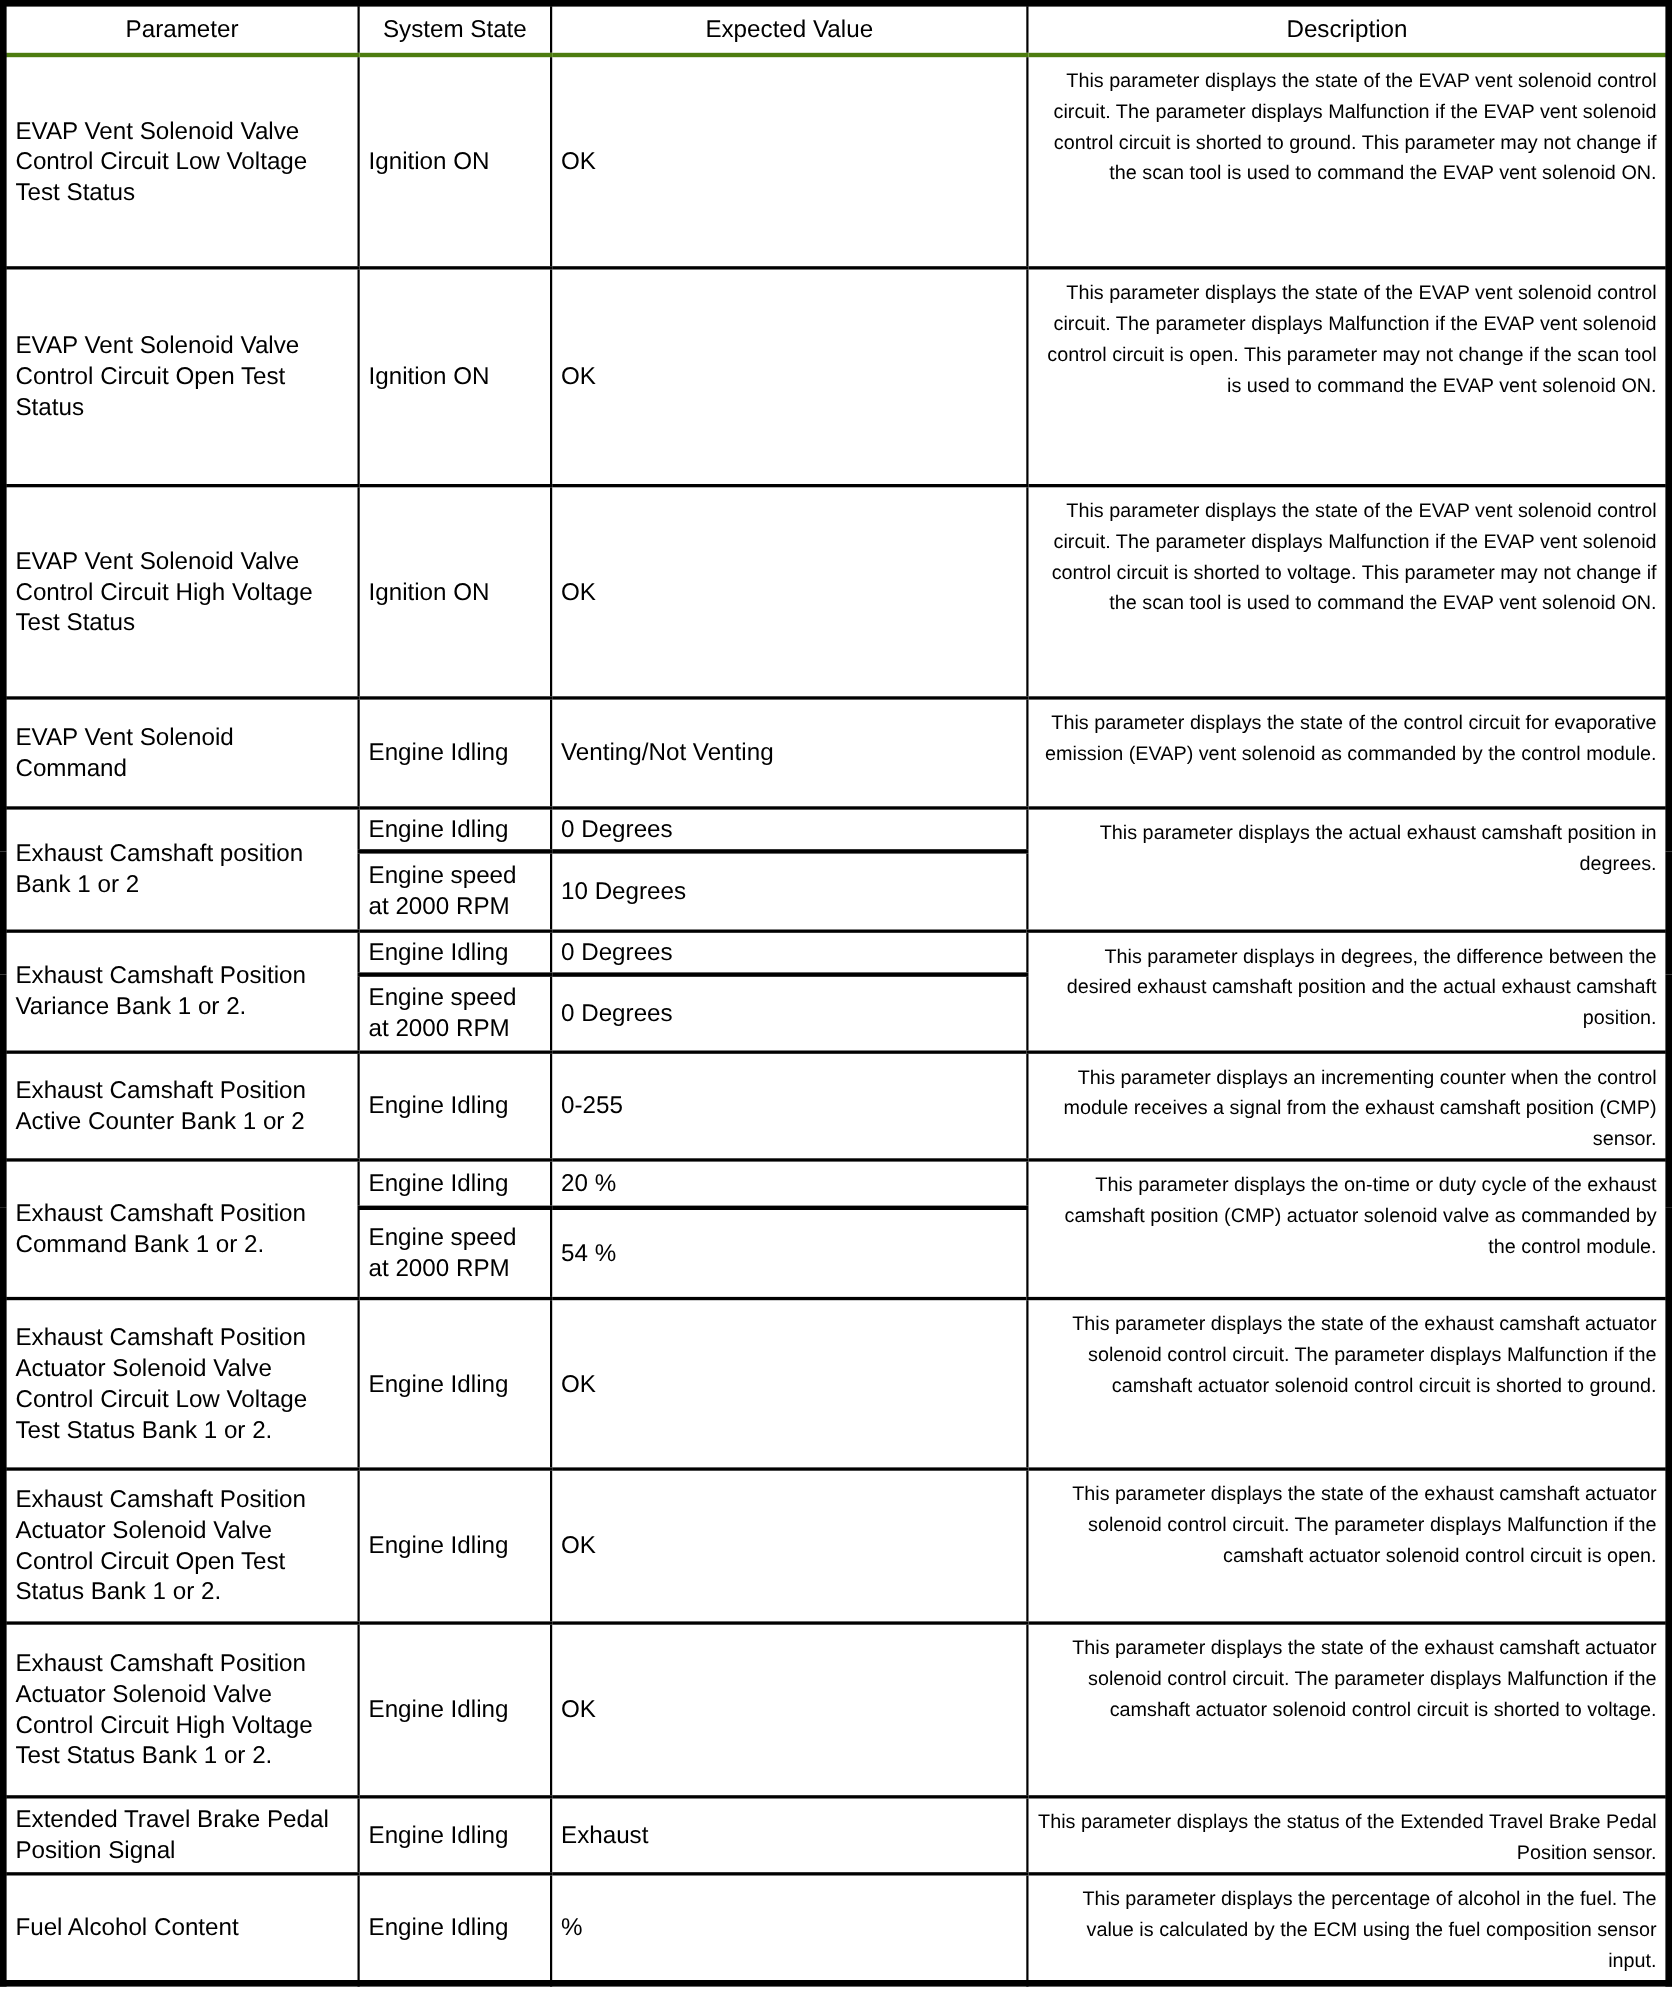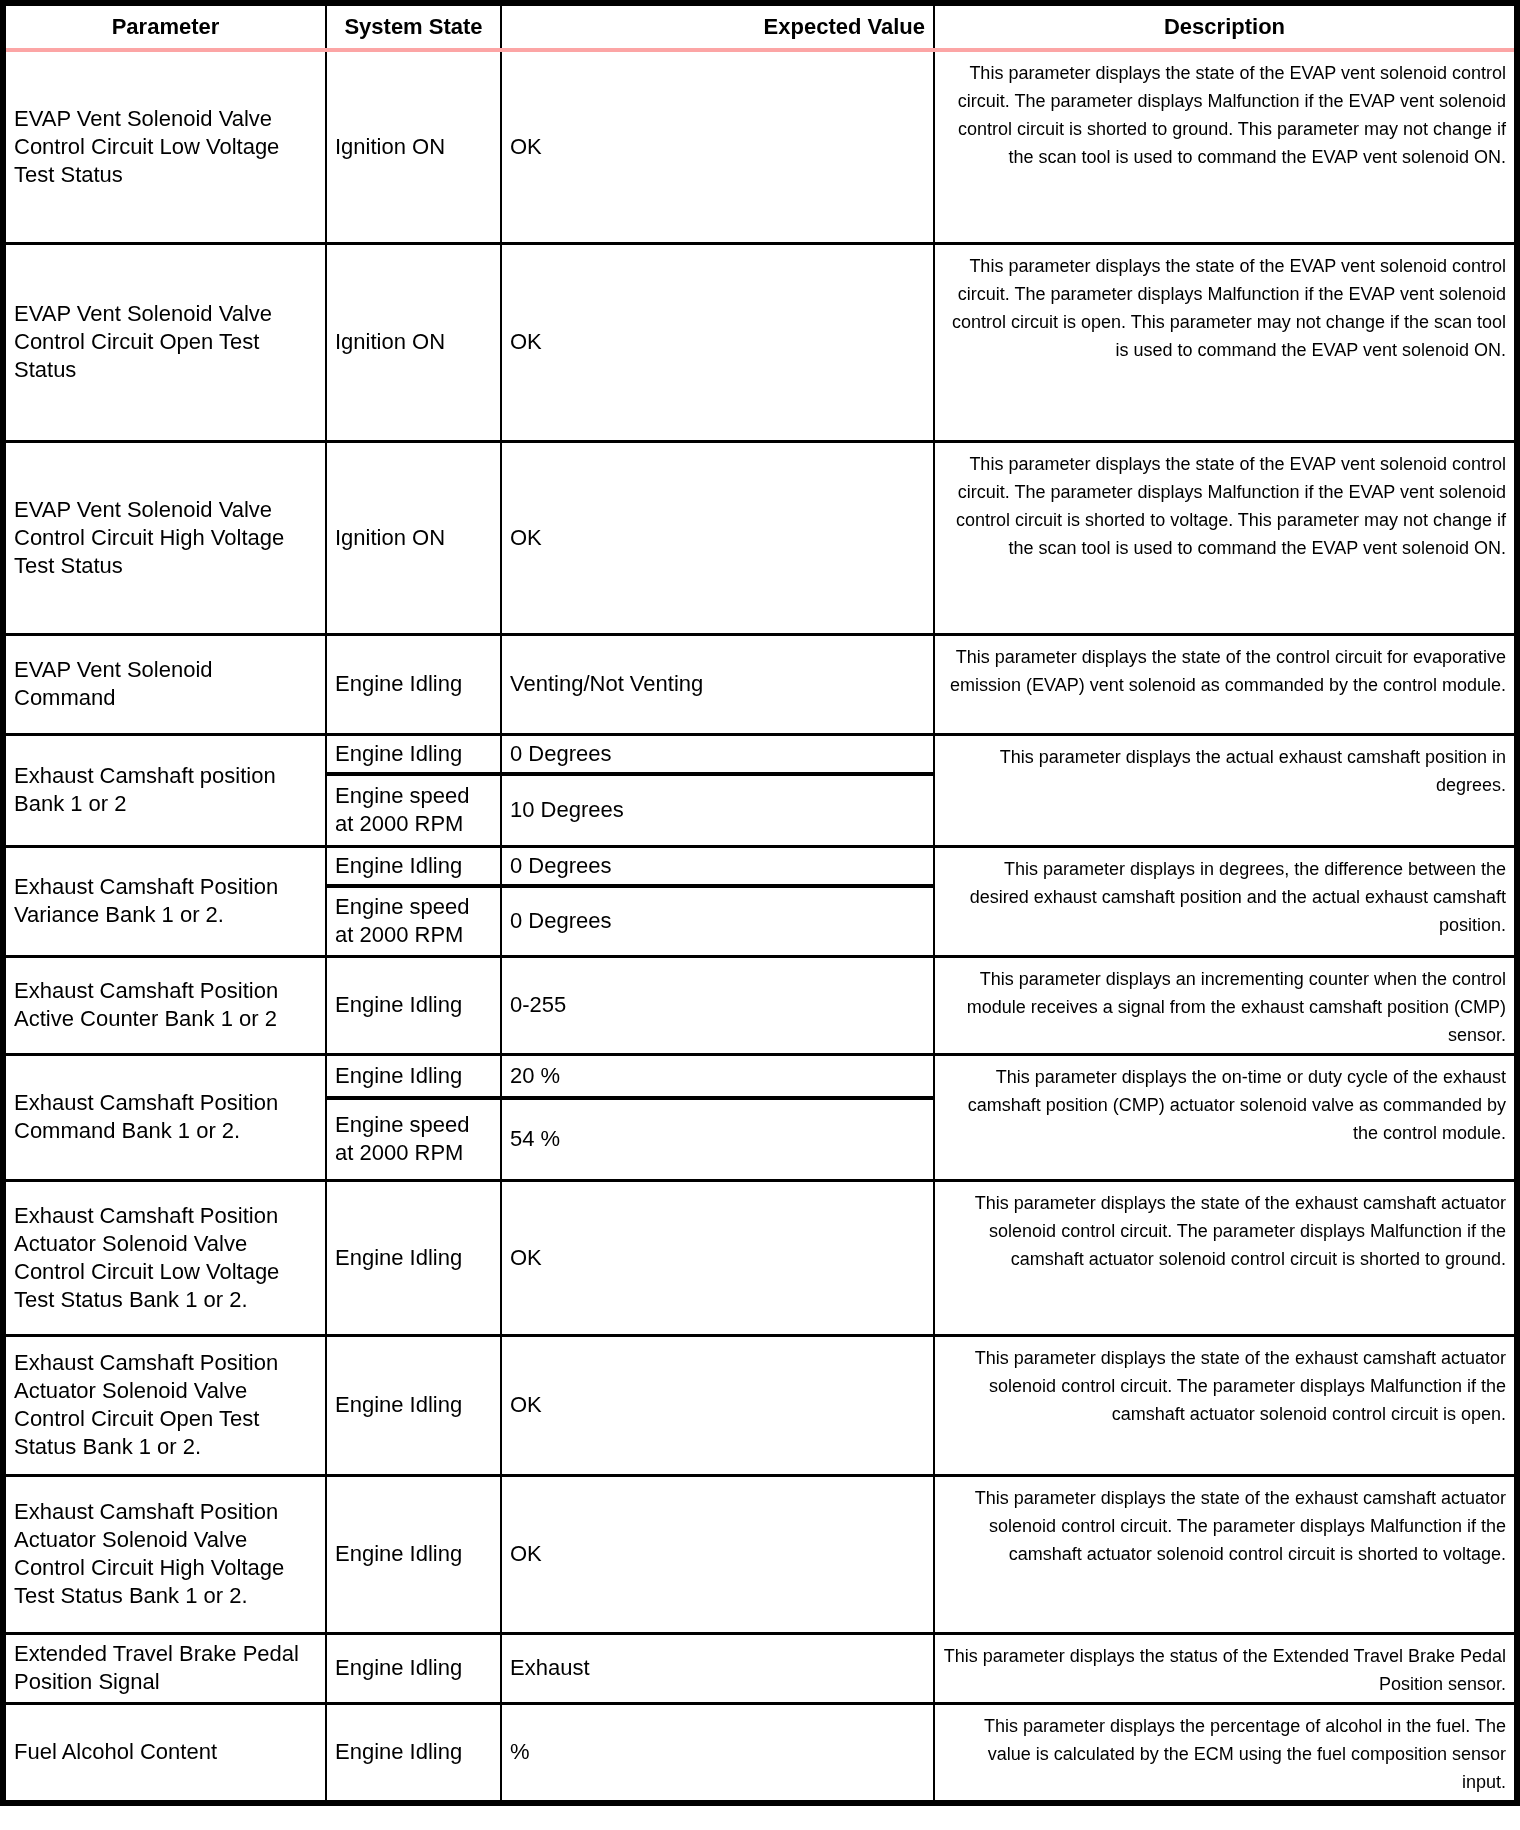--- a/index.html
+++ b/index.html
@@ -37,28 +37,28 @@
     border-top: 3px solid #000;
     border-bottom: 3px solid #000;
     padding: 4px 8px;
     font-size: 22px;
     line-height: 28px;
     vertical-align: middle;
     overflow: hidden;
     word-wrap: break-word;
   }
   thead th {
-    font-weight: bold;
-    border-bottom: 4px solid #fca5a5;
+    font-weight: normal;
+    border-bottom: 4px solid #4d7c0f;
     height: 38px;
     padding: 2px 8px;
     vertical-align: middle;
   }
   th.h-center { text-align: center; }
-  th.h-left   { text-align: right; }
+  th.h-left   { text-align: center; }
 
   td { text-align: left; }
   td.desc {
     vertical-align: top;
     padding-top: 7px;
     font-size: 18px;
     text-align: right;
   }
   td.split-top {
     border-top: 4px solid #000;

